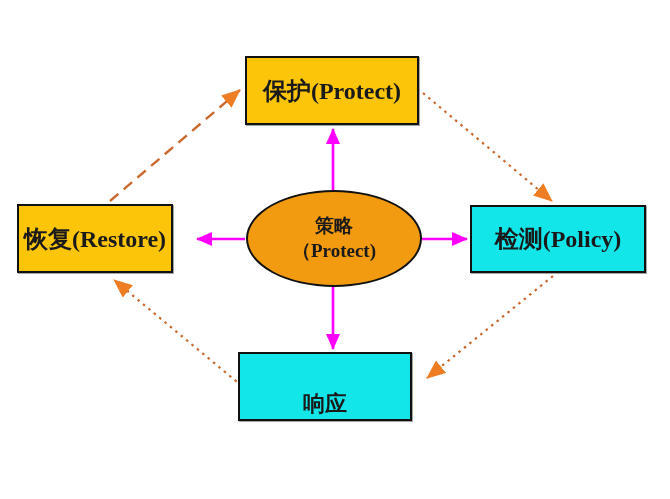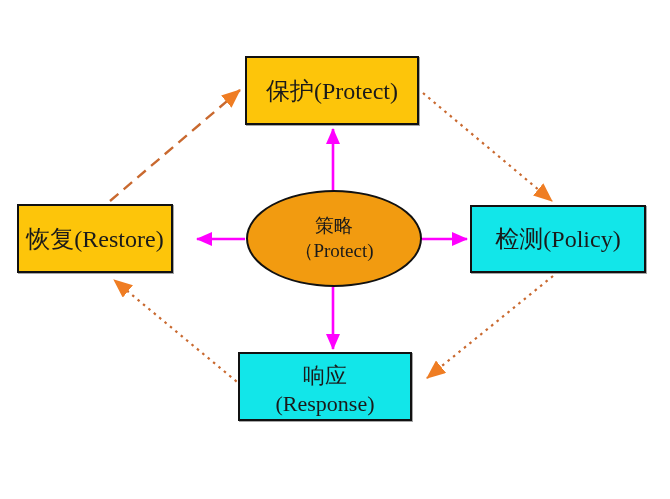--- a/index.html
+++ b/index.html
@@ -17,20 +17,21 @@
   body{
     width:670px;height:499px;
     background:var(--background);
     font-family:"Liberation Serif","DejaVu Serif",serif;
     overflow:hidden;
   }
   #canvas{
     position:relative;
     width:670px;height:499px;
     background:var(--background);
+    font-weight:bold;
   }
   #connector-layer{
     position:absolute;left:0;top:0;width:670px;height:499px;
   }
   .node{
     position:absolute;
     box-sizing:border-box;
     border:2.5px solid var(--border);
     display:flex;flex-direction:column;
     align-items:center;justify-content:center;
@@ -100,21 +101,20 @@
   <div class="node gold" id="node-restore">
     <span>恢复(Restore)</span>
   </div>
 
   <div class="node cyan" id="node-detect">
     <span>检测(Policy)</span>
   </div>
 
   <div class="node cyan" id="node-response">
     <span>响应</span>
-    <span>(Response)</span>
   </div>
 
   <div id="node-policy">
     <span>策略</span>
     <span>（Protect)</span>
   </div>
 
 </div>
 
 </body></html>

